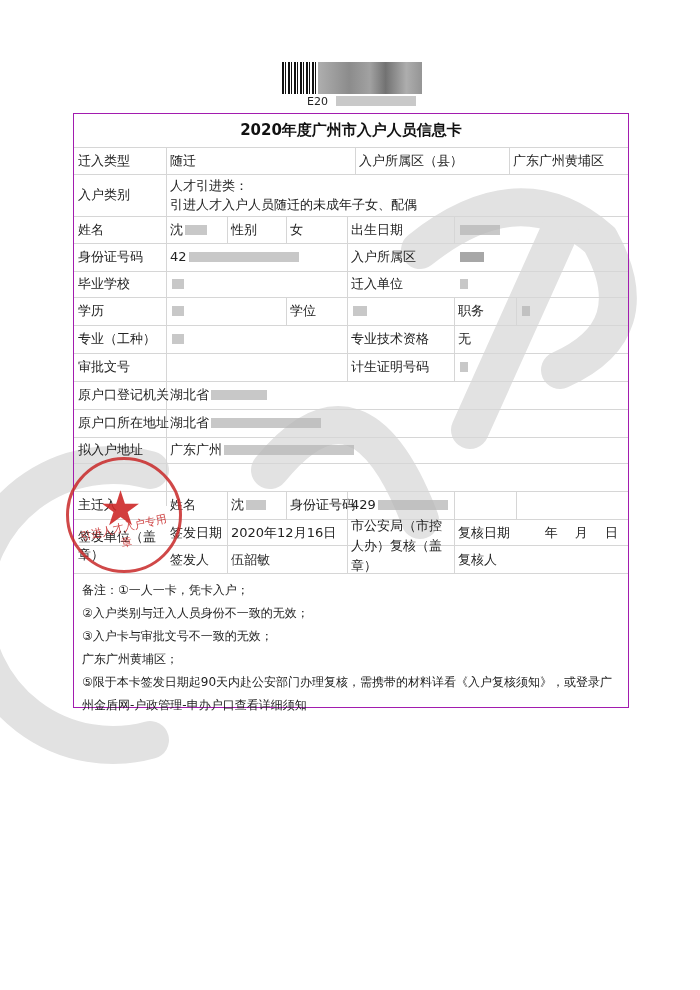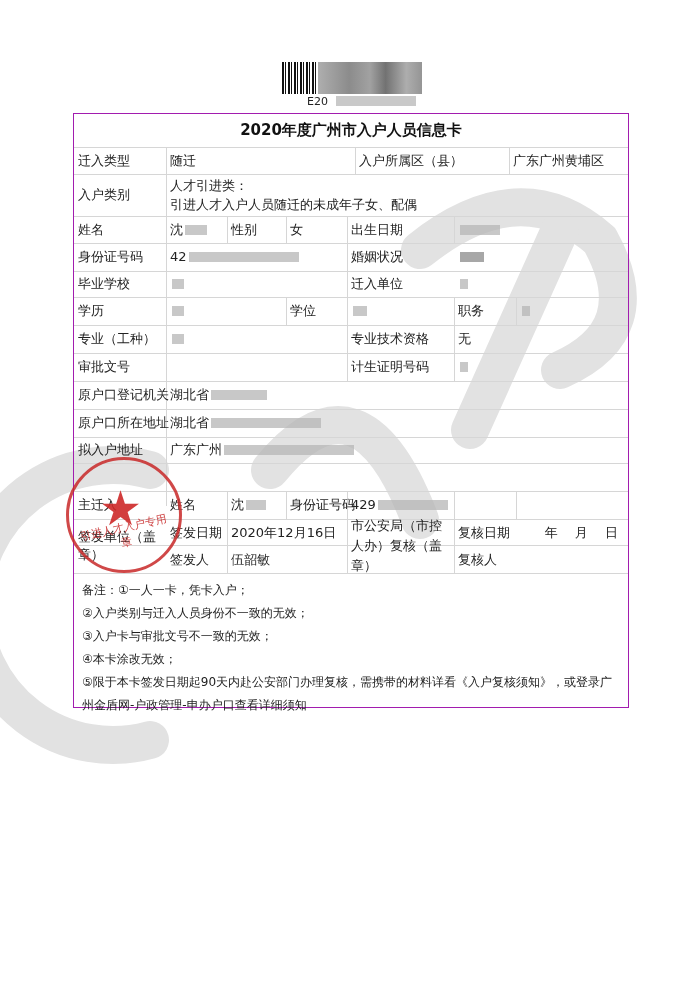--- a/index.html
+++ b/index.html
@@ -109,21 +109,21 @@
   <div class="cell" style="left:273px;top:102px;width:107px;height:27px">出生日期</div>
   <div class="cell" style="left:380px;top:102px;width:174px;height:27px">
       <span class="blurbox" style="width:40px"></span>
     </div>
 
   <div class="cell" style="left:0;top:129px;width:92px;height:28px">身份证号码</div>
   <div class="cell" style="left:92px;top:129px;width:181px;height:28px">
       <span>42</span>
       <span class="blurbox" style="width:110px"></span>
     </div>
-  <div class="cell" style="left:273px;top:129px;width:107px;height:28px">婚姻状况</div>
+  <div class="cell" style="left:273px;top:129px;width:107px;height:28px">入户所属区</div>
   <div class="cell" style="left:380px;top:129px;width:174px;height:28px">
       <span class="blurbox" style="width:24px;background:#8a8a8a"></span>
     </div>
 
   <div class="cell" style="left:0;top:157px;width:92px;height:26px">毕业学校</div>
   <div class="cell" style="left:92px;top:157px;width:181px;height:26px">
       <span class="blurbox" style="width:12px"></span>
     </div>
   <div class="cell" style="left:273px;top:157px;width:107px;height:26px">迁入单位</div>
   <div class="cell" style="left:380px;top:157px;width:174px;height:26px">
@@ -194,21 +194,21 @@
   <div class="cell" style="left:273px;top:405px;width:107px;height:54px;white-space:normal;line-height:20px">市公安局（市控人办）复核（盖章）</div>
   <div class="cell" style="left:380px;top:405px;width:62px;height:27px">复核日期</div>
   <div class="cell" style="left:442px;top:405px;width:112px;height:27px;justify-content:flex-end;padding-right:10px">年　 月　 日</div>
   <div class="cell" style="left:380px;top:432px;width:62px;height:27px">复核人</div>
   <div class="cell" style="left:442px;top:432px;width:112px;height:27px"></div>
 
   <div class="notes">
     <div>备注：①一人一卡，凭卡入户；</div>
     <div>②入户类别与迁入人员身份不一致的无效；</div>
     <div>③入户卡与审批文号不一致的无效；</div>
-    <div>④本卡涂改无效；</div>
+    <div>广东广州黄埔区；</div>
     <div>⑤限于本卡签发日期起90天内赴公安部门办理复核，需携带的材料详看《入户复核须知》，或登录广州金盾网-户政管理-申办户口查看详细须知</div>
   </div>
 </div>
 
 <div class="stamp">
   <div class="star">★</div>
   <div class="txt">引进人才入户专用章</div>
 </div>
 
 </body></html>

